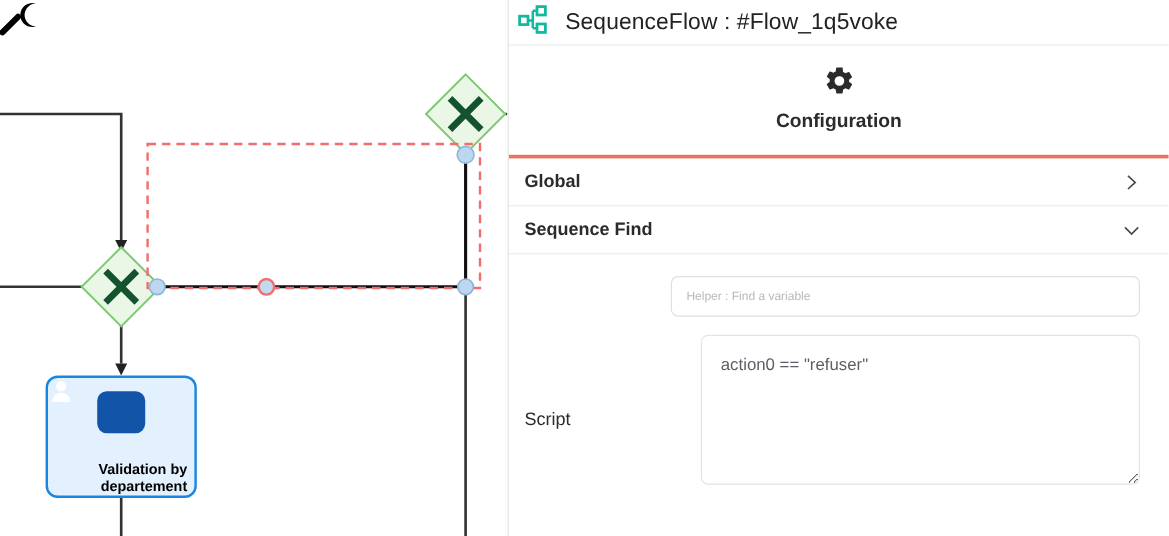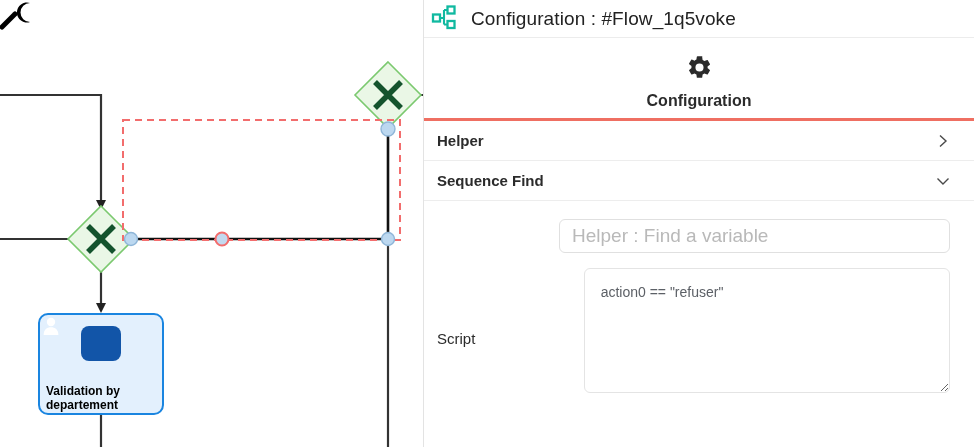--- a/index.html
+++ b/index.html
@@ -33,21 +33,21 @@
   }
   .task-icon {
     width: 40px; height: 40px;
     background: #1255a8;
     border-radius: 8px;
     display: flex; align-items: center; justify-content: center;
   }
   .task-label {
     margin-top: 24px;
     font-size: 12px; font-weight: bold; color: #000;
-    text-align: left; line-height: 1.15;
+    text-align: right; line-height: 1.15;
     width: 110px;
   }
 
   
   .cursor-glyph { position: absolute; left: 396px; top: 116px; }
 
   
   #panel {
     position: absolute; left: 423px; top: 0;
     width: 551px; height: 447px;
@@ -63,21 +63,21 @@
   }
   .panel-header .title {
     margin-left: 14px;
     font-size: 19px; color: #222;
     letter-spacing: .1px;
   }
   .config-block {
     padding-top: 16px;
     display: flex; flex-direction: column; align-items: center;
     border-bottom: 3px solid #ef6f62;
-    padding-bottom: 8px;
+    padding-bottom: 18px;
   }
   .config-label {
     margin-top: 7px;
     font-size: 16px; font-weight: bold; color: #2b2b2b;
   }
   .accordion-row {
     height: 40px;
     display: flex; align-items: center; justify-content: space-between;
     padding: 0 24px 0 13px;
     border-bottom: 1px solid #ededed;
@@ -87,21 +87,21 @@
   }
   .chev { width: 14px; height: 14px; color: #4a4a4a; }
 
   .section-body { padding: 18px 24px 0 13px; }
   .helper-row { display: flex; justify-content: flex-end; }
   .helper-input {
     width: 391px; height: 34px;
     border: 1px solid #e0e0e0; border-radius: 6px;
     background: #fff;
     padding: 0 12px;
-    font-size: 19px; color: #2b2b2b;
+    font-size: 10px; color: #2b2b2b;
     font-family: "Liberation Sans", sans-serif;
     outline: none;
   }
   .helper-input::placeholder { color: #b9b9b9; }
 
   .script-row {
     display: flex; align-items: center;
     margin-top: 15px;
   }
   .script-label {
@@ -212,34 +212,34 @@
 
     <div class="panel-header">
       <span>
         <svg width="26" height="26" viewBox="0 0 26 26">
           <rect x="2" y="10.5" width="7" height="7" fill="none" stroke="#10b9a0" stroke-width="2.3"></rect>
           <rect x="16.5" y="2.5" width="7" height="7" fill="none" stroke="#10b9a0" stroke-width="2.3"></rect>
           <rect x="16.5" y="17" width="7" height="7" fill="none" stroke="#10b9a0" stroke-width="2.3"></rect>
           <path d="M9,14 L13,14 M13,6 L13,20.5 M13,6 L16.5,6 M13,20.5 L16.5,20.5" stroke="#10b9a0" stroke-width="2.1" fill="none"></path>
         </svg>
       </span>
-      <span class="title">Configuration : #Flow_1q5voke</span>
+      <span class="title">SequenceFlow : #Flow_1q5voke</span>
     </div>
 
     <div class="config-block">
       <span>
         <svg width="27" height="27" viewBox="0 0 24 24">
           <path fill="#2b2b2b" d="M19.14 12.94a7.07 7.07 0 0 0 .06-.94 7.07 7.07 0 0 0-.06-.94l2.03-1.58a.49.49 0 0 0 .12-.61l-1.92-3.32a.49.49 0 0 0-.59-.22l-2.39.96a7.03 7.03 0 0 0-1.62-.94l-.36-2.54A.48.48 0 0 0 13.93 2h-3.84a.48.48 0 0 0-.48.41l-.36 2.54c-.59.24-1.13.56-1.62.94l-2.39-.96a.49.49 0 0 0-.59.22L2.73 8.47a.49.49 0 0 0 .12.61l2.03 1.58c-.04.31-.06.63-.06.94s.02.63.06.94l-2.03 1.58a.49.49 0 0 0-.12.61l1.92 3.32c.12.22.37.3.59.22l2.39-.96c.49.38 1.03.7 1.62.94l.36 2.54c.04.24.24.41.48.41h3.84c.24 0 .44-.17.48-.41l.36-2.54c.59-.24 1.13-.56 1.62-.94l2.39.96c.22.08.47 0 .59-.22l1.92-3.32a.49.49 0 0 0-.12-.61l-2.03-1.58zM12 15.6A3.6 3.6 0 1 1 12 8.4a3.6 3.6 0 0 1 0 7.2z"></path>
         </svg>
       </span>
       <div class="config-label">Configuration</div>
     </div>
 
     <div class="accordion-row">
-      <span class="acc-label">Helper</span>
+      <span class="acc-label">Global</span>
       <span class="chev">
         <svg width="14" height="14" viewBox="0 0 14 14">
           <path d="M4,1.5 L10,7 L4,12.5" fill="none" stroke="#4a4a4a" stroke-width="1.4"></path>
         </svg>
       </span>
     </div>
 
     <div class="accordion-row">
       <span class="acc-label">Sequence Find</span>
       <span class="chev">

